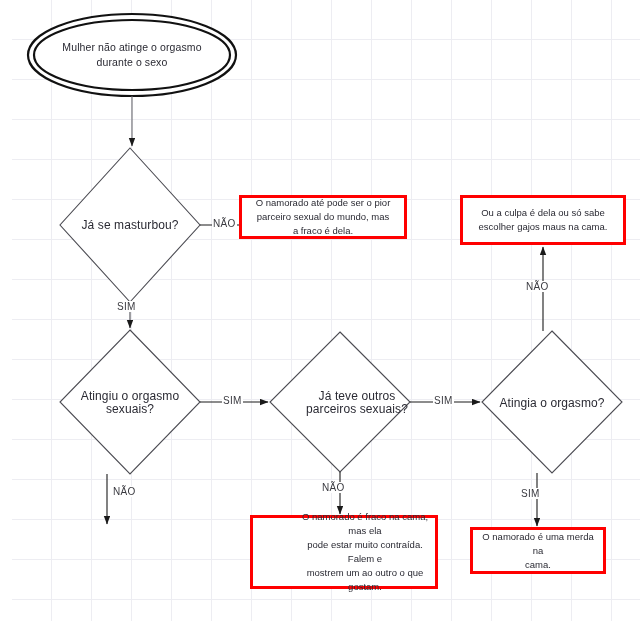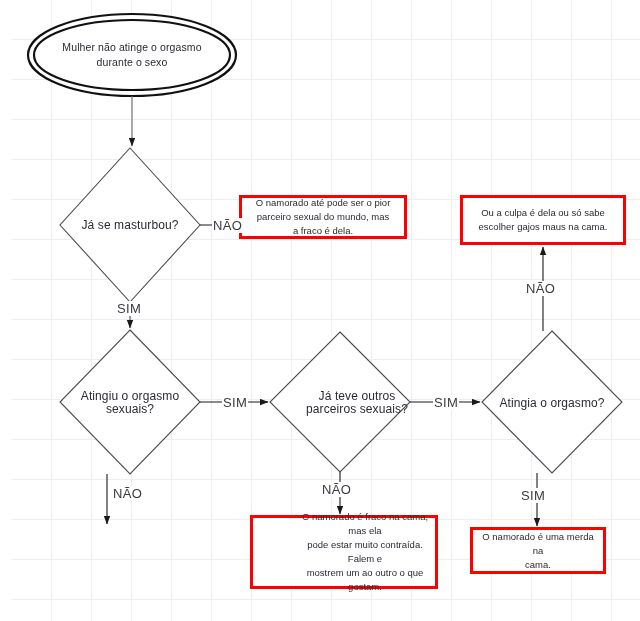--- a/index.html
+++ b/index.html
@@ -55,21 +55,21 @@
     justify-content: center;
     text-align: center;
     color: #2a2a33;
     font-size: 9.5px;
     line-height: 14px;
     padding: 3px 6px;
   }
   .edge-label {
     position: absolute;
     color: #3a3a40;
-    font-size: 13px;
+    font-size: 10px;
     letter-spacing: 0.3px;
     background: #ffffff;
     padding: 0 1px;
     white-space: nowrap;
     pointer-events: none;
   }
 </style>
 </head>
 <body>
 

